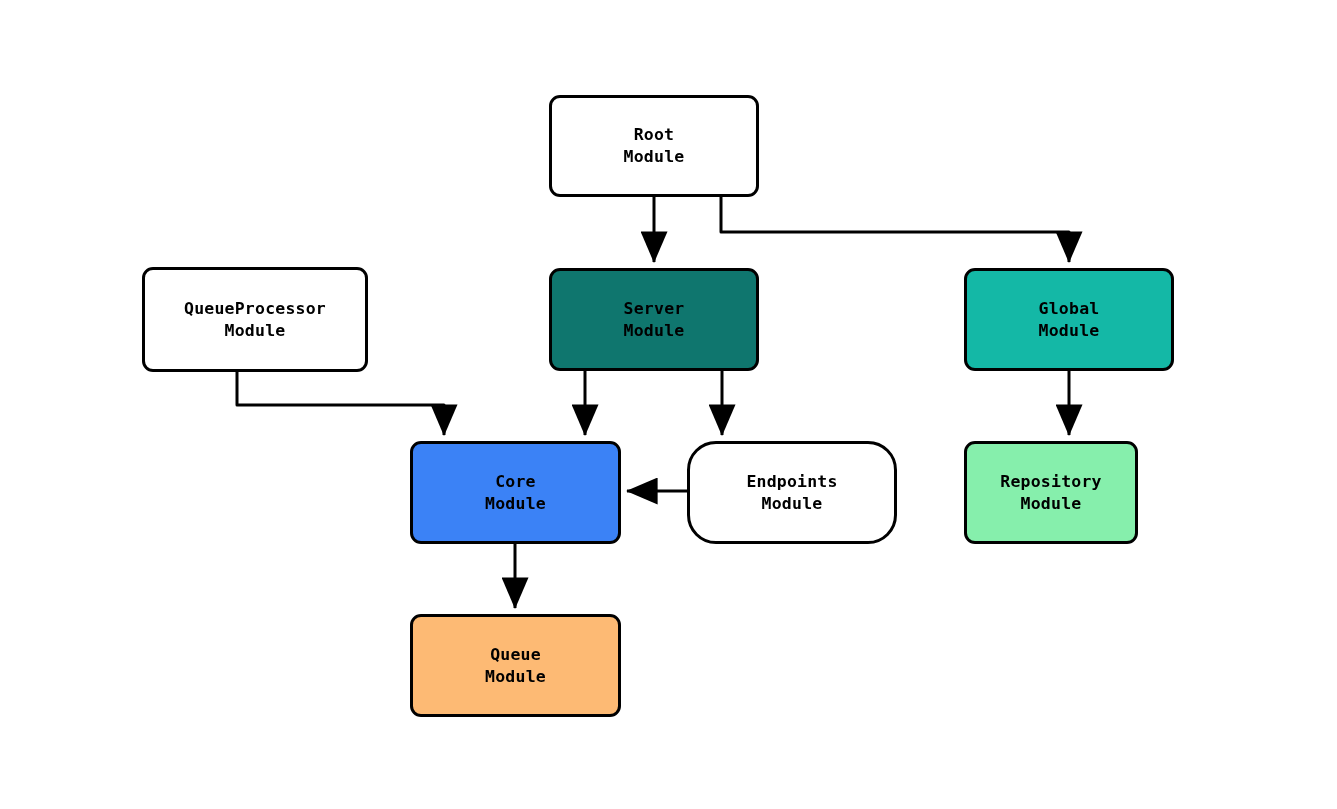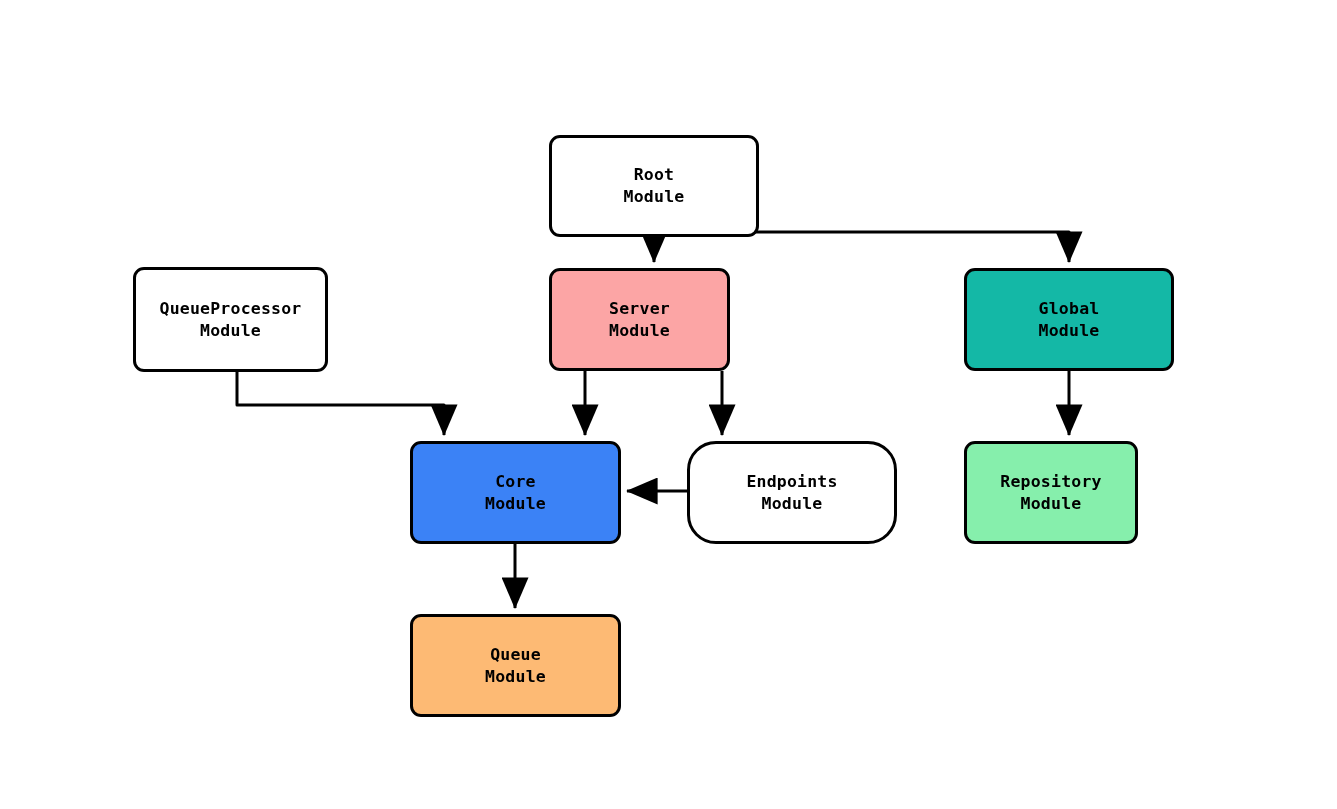--- a/index.html
+++ b/index.html
@@ -64,29 +64,29 @@
         <path d="M 585 371 L 585 435" marker-end="url(#arrow)" stroke="#000000"></path>
         <path d="M 722 371 L 722 435" marker-end="url(#arrow)" stroke="#000000"></path>
         <path d="M 1069 371 L 1069 435" marker-end="url(#arrow)" stroke="#000000"></path>
         <path d="M 237 372 L 237 405 L 444 405 L 444 435" marker-end="url(#arrow)" stroke="#000000"></path>
         <path d="M 687 491 L 627 491" marker-end="url(#arrow)" stroke="#000000"></path>
         <path d="M 515 544 L 515 608" marker-end="url(#arrow)" stroke="#000000"></path>
       </g>
   </svg>
 
   <div id="nodes">
-      <div class="node" style="left: 549px; top: 95px; width: 210px; height: 102px; border-color: rgb(0, 0, 0); background: rgb(255, 255, 255); margin-top: 40px;">
+      <div class="node" style="left: 549px; top: 95px; width: 210px; height: 102px; border-color: rgb(0, 0, 0); background: rgb(255, 255, 255);">
         <span class="node-line">Root</span>
         <span class="node-line">Module</span>
       </div>
-      <div class="node" style="left: 133px; top: 267px; width: 195px; height: 105px; border-color: rgb(0, 0, 0); background: rgb(255, 255, 255);">
+      <div class="node" style="left: 142px; top: 267px; width: 226px; height: 105px; border-color: rgb(0, 0, 0); background: rgb(255, 255, 255);">
         <span class="node-line">QueueProcessor</span>
         <span class="node-line">Module</span>
       </div>
-      <div class="node" style="left: 549px; top: 268px; width: 181px; height: 103px; border-color: rgb(0, 0, 0); background: #fca5a5; justify-content: center;">
+      <div class="node" style="left: 549px; top: 268px; width: 210px; height: 103px; border-color: rgb(0, 0, 0); background: #0f766e; justify-content: center;">
         <span class="node-line">Server</span>
         <span class="node-line">Module</span>
       </div>
       <div class="node" style="left: 964px; top: 268px; width: 210px; height: 103px; border-color: rgb(0, 0, 0); background: #14b8a6;">
         <span class="node-line">Global</span>
         <span class="node-line">Module</span>
       </div>
       <div class="node" style="left: 410px; top: 441px; width: 211px; height: 103px; border-color: rgb(0, 0, 0); background: #3b82f6;">
         <span class="node-line">Core</span>
         <span class="node-line">Module</span>

